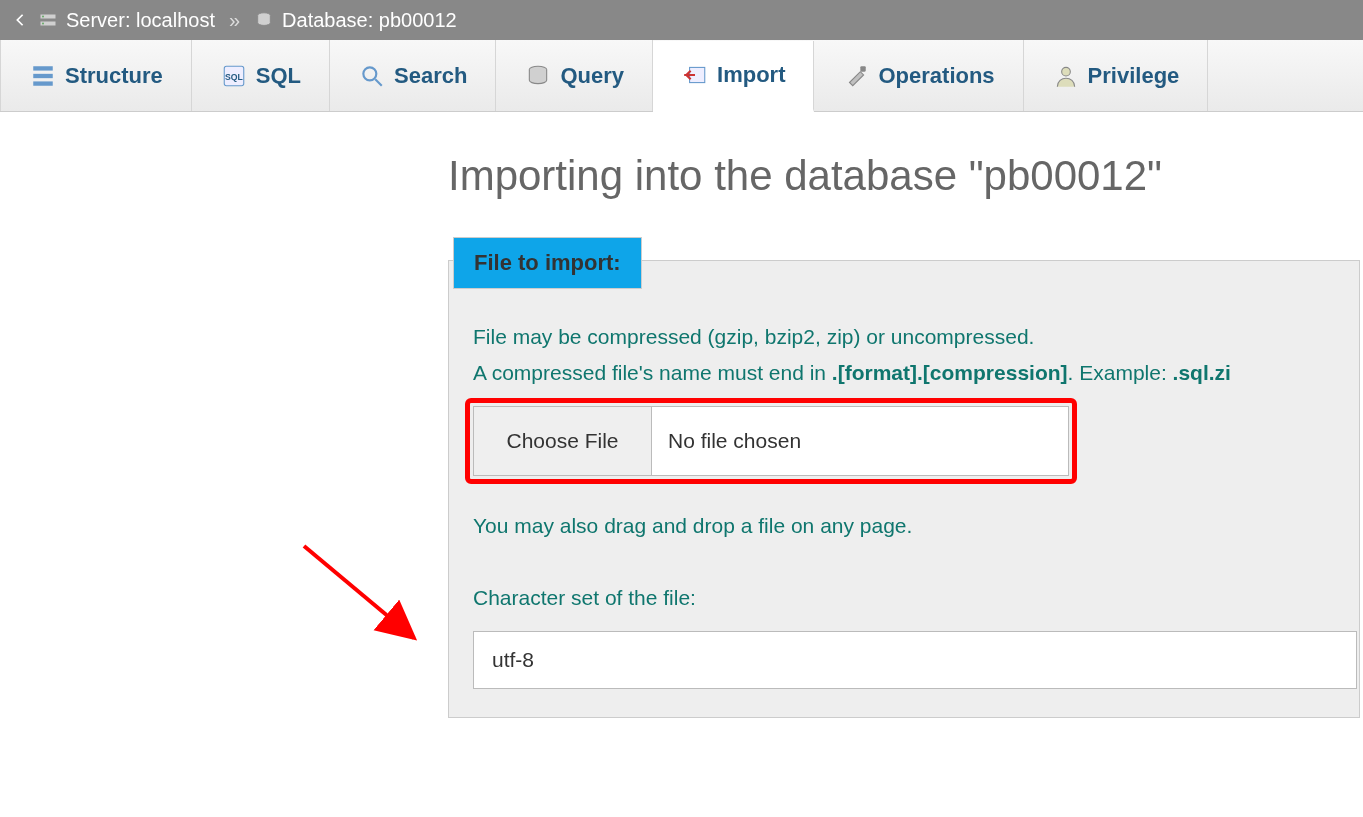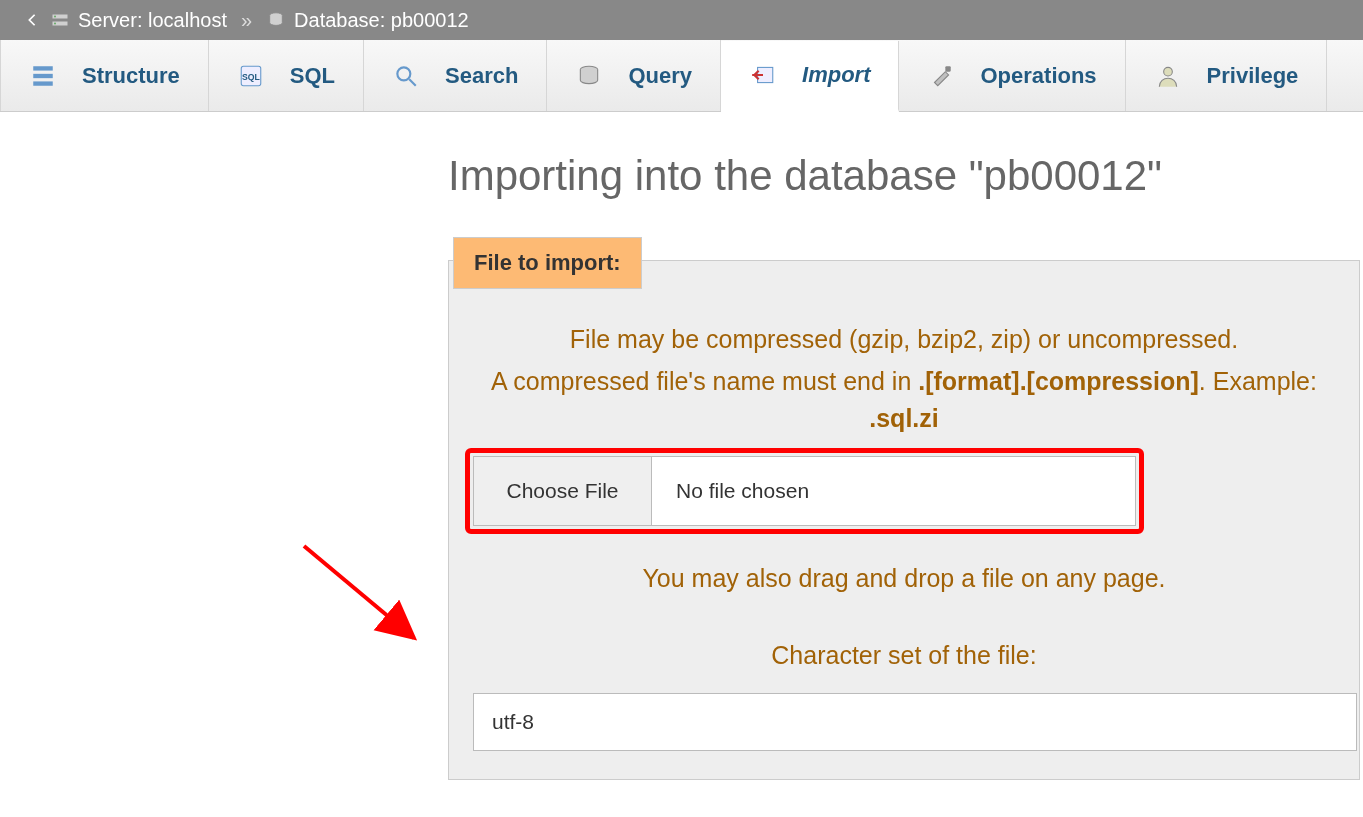--- a/index.html
+++ b/index.html
@@ -10,56 +10,55 @@
     width: 1363px;
     overflow: hidden;
   }
 
   
   .breadcrumb-bar {
     background: #888888;
     height: 40px;
     display: flex;
     align-items: center;
-    padding: 0 22px;
+    padding: 0 10px;
     color: #fff;
     font-size: 20px;
     gap: 8px;
   }
   .breadcrumb-bar .sep { color: #ddd; margin: 0 6px; }
   .bc-icon { width: 20px; height: 20px; display:inline-flex; align-items:center; justify-content:center; }
   .bc-link { color: #fff; cursor: pointer; }
 
   
   .tabs {
     display: flex;
     background: linear-gradient(#f8f8f8, #eaeaea);
     border-bottom: 1px solid #ccc;
     height: 72px;
     align-items: stretch;
   }
   .tab {
     display: flex;
     align-items: center;
-    gap: 25px;
+    gap: 8px;
     padding: 0 28px;
     font-size: 22px;
     font-weight: 700;
     color: #235a81;
     border-right: 1px solid #d6d6d6;
     cursor: pointer;
     background: linear-gradient(#f8f8f8, #eaeaea);
   }
   .tab:first-child { border-left: 1px solid #d6d6d6; }
   .tab.active {
     background: #fff;
     border-bottom: 3px solid #fff;
     position: relative;
     top: 1px;
-    font-style: italic;
   }
   .tab-icon { width: 28px; height: 28px; display:inline-flex; align-items:center; justify-content:center; }
 
   
   .content {
     padding: 40px 0 0 448px;
     position: relative;
   }
   .page-title {
     font-size: 42px;
@@ -73,38 +72,38 @@
     border: 1px solid #ccc;
     background: #eeeeee;
     position: relative;
     padding: 60px 24px 28px 24px;
     width: 912px;
   }
   .panel-legend {
     position: absolute;
     top: -24px;
     left: 4px;
-    background: #fdba74;
+    background: #0ea5e9;
     border: 1px solid #ccc;
     padding: 12px 20px;
     font-size: 22px;
     font-weight: 700;
     color: #333;
   }
-  .panel p { font-size: 25px; color: #a16207; line-height: 1.5; text-align: center; }
+  .panel p { font-size: 21px; color: #0f766e; line-height: 1.5; }
   .panel .hint2 { margin-top: 4px; }
   .panel .bold { font-weight: 700; }
   .browse-row { margin-top: 40px; font-size: 21px; color: #444; }
   .browse-row .max { font-size: 19px; color: #555; }
 
   
   .file-wrap {
     margin-top: 18px;
     position: relative;
-    width: 663px;
+    width: 596px;
   }
   .file-row {
     display: flex;
     border: 1px solid #bbb;
     background: #fff;
     height: 70px;
   }
   .file-btn {
     width: 178px;
     display: flex;
@@ -113,21 +112,21 @@
     background: #efefef;
     border-right: 1px solid #bbb;
     font-size: 21px;
     color: #333;
     cursor: pointer;
   }
   .file-status {
     flex: 1;
     display: flex;
     align-items: center;
-    padding-left: 24px;
+    padding-left: 16px;
     font-size: 21px;
     color: #333;
   }
   .red-box {
     position: absolute;
     top: -8px; left: -8px; right: -8px; bottom: -8px;
     border: 5px solid #ff0000;
     border-radius: 6px;
     pointer-events: none;
   }

